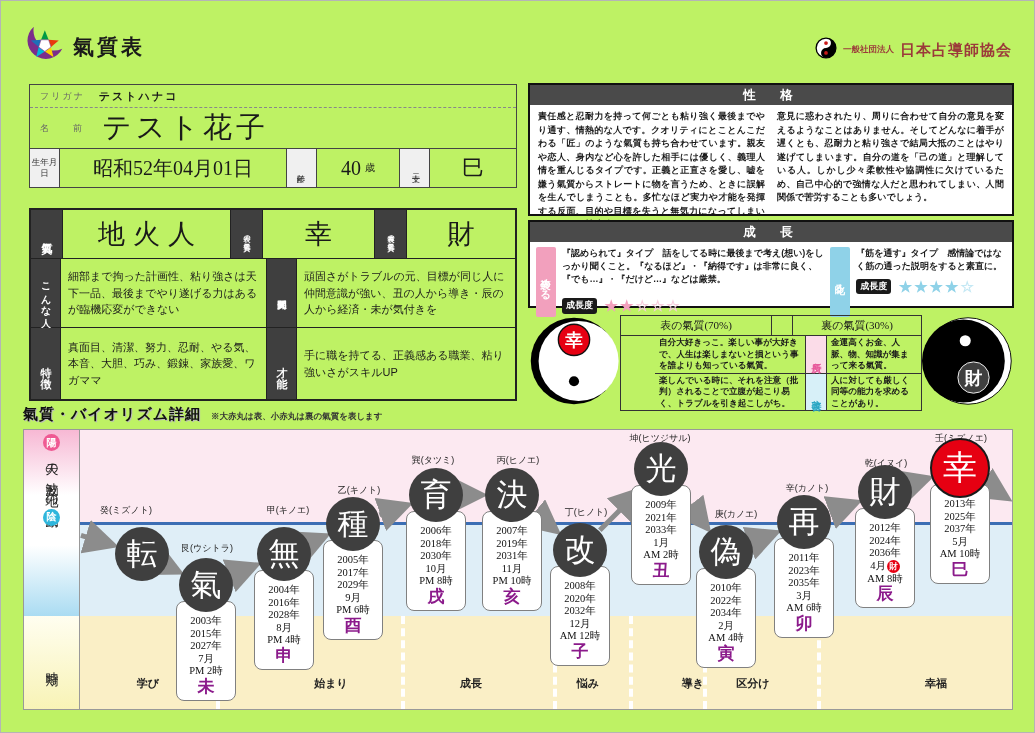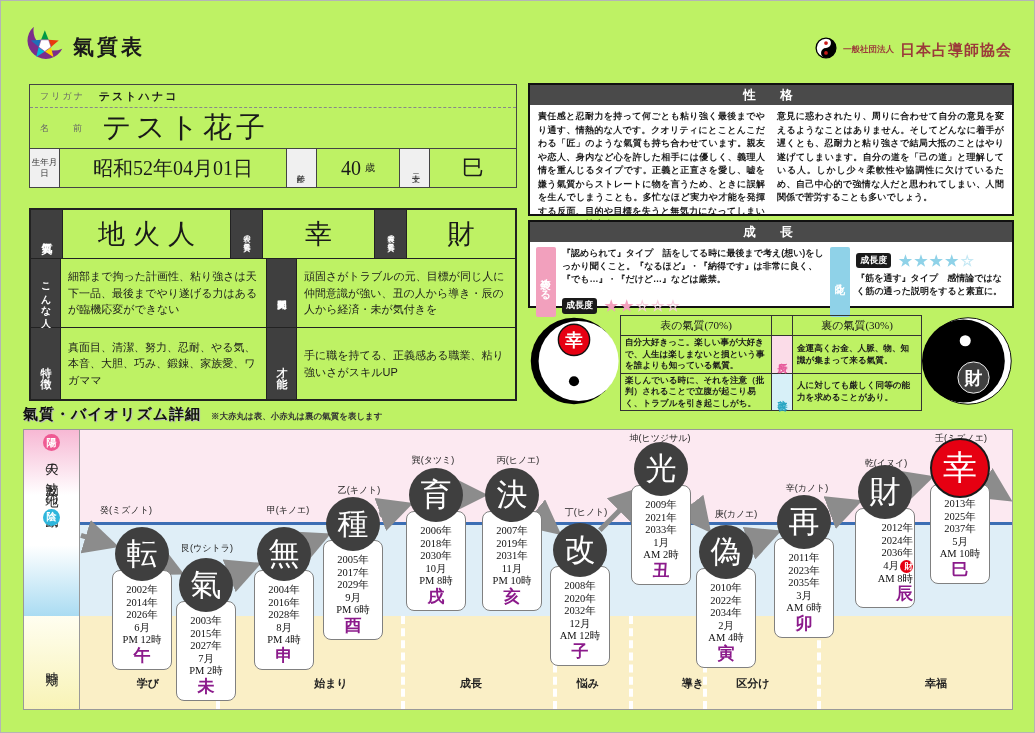--- a/index.html
+++ b/index.html
@@ -46,21 +46,21 @@
           font-weight:bold;border-radius:2px;}
   .s-col{font-size:9px;font-weight:bold;line-height:1.45;}
   .level-badge{display:inline-block;background:#1a1a1a;color:#fff;font-size:9px;font-weight:bold;
                padding:1px 4px;border-radius:3px;margin-right:5px;vertical-align:middle;}
   .stars{font-size:15px;letter-spacing:2px;vertical-align:middle;}
   
   .inyo{position:absolute;left:527px;top:315px;width:486px;height:94px;display:flex;align-items:center;}
   .inyo-table{flex:1;border:1px solid #333;box-sizing:border-box;}
   .it-hdr{display:flex;border-bottom:1px solid #333;}
   .it-hdr-cell{font-family:"Liberation Serif",serif;font-size:11px;text-align:center;height:19px;line-height:19px;}
-  .it-row{display:flex;border-bottom:1px solid #333;}
+  .it-row{display:flex;border-bottom:1px solid #333;margin-left:34px;}
   .it-row:last-child{border-bottom:none;}
   .it-txt{font-size:8.6px;font-weight:bold;line-height:1.35;padding:2px 4px;box-sizing:border-box;display:flex;align-items:center;}
   .it-mid{width:22px;display:flex;align-items:center;justify-content:center;font-size:10px;font-weight:bold;
           border-left:1px solid #333;border-right:1px solid #333;box-sizing:border-box;}
   
   .bio-titlebar{position:absolute;left:22px;top:404px;display:flex;align-items:baseline;gap:10px;}
   .bio-title{font-size:15px;font-weight:900;letter-spacing:1px;color:#111;
              text-shadow:1px 1px 0 #bbb;}
   .bio-note{font-size:8.5px;font-weight:bold;color:#333;}
   .bio{position:absolute;left:22px;top:428px;width:990px;height:281px;border:1px solid #999;box-sizing:border-box;}
@@ -208,25 +208,25 @@
         <div>『認められて』タイプ　話をしてる時に最後まで考え(想い)をしっかり聞くこと。『なるほど』・『納得です』は非常に良く、『でも…』・『だけど…』などは厳禁。</div>
         <div style="margin-top:9px;">
           <span class="level-badge">成長度</span>
           <span class="stars" id="homeru-stars"><span style="color:#f2a0bd">★</span><span style="color:#f2a0bd">★</span><span style="color:#f6cddd">☆</span><span style="color:#f6cddd">☆</span><span style="color:#f6cddd">☆</span></span>
         </div>
       </div>
       <div class="s-vlbl" id="shikaru-lbl" style="background: rgb(143, 210, 232);">
           <span class="vtext">叱る</span>
         </div>
       <div class="s-col" style="flex:1;">
+        <div>『筋を通す』タイプ　感情論ではなく筋の通った説明をすると素直に。</div>
         <div style="margin-top:3px;">
           <span class="level-badge">成長度</span>
           <span class="stars" id="shikaru-stars"><span style="color:#8fd2e8">★</span><span style="color:#8fd2e8">★</span><span style="color:#8fd2e8">★</span><span style="color:#8fd2e8">★</span><span style="color:#c4e8f4">☆</span></span>
         </div>
-        <div>『筋を通す』タイプ　感情論ではなく筋の通った説明をすると素直に。</div>
       </div>
     </div>
   </div>
 
   <div class="inyo">
     <span>
       <svg width="92" height="92" viewBox="0 0 100 100">
         <circle cx="50" cy="50" r="47" fill="#000"></circle>
         <circle cx="55" cy="50" r="43.5" fill="#fff"></circle>
         <circle cx="50" cy="27" r="17" fill="#e60012" stroke="#111" stroke-width="1.5"></circle>
@@ -315,21 +315,20 @@
           <line x1="384" y1="65" x2="398" y2="65" stroke="#8c8c8c" stroke-width="5" marker-end="url(#ah)"></line>
           <line x1="453.77031001667154" y1="82.60833898407259" x2="473.5646235511845" y2="98.61844551934044" stroke="#8c8c8c" stroke-width="5" marker-end="url(#ah)"></line>
           <line x1="519.7989898732234" y1="100.20101012677668" x2="556.9583694396574" y2="63.04163056034261" stroke="#8c8c8c" stroke-width="5" marker-end="url(#ah)"></line>
           <line x1="598.2637918774353" y1="61.04453424349439" x2="625.0368241488285" y2="95.23163699004253" stroke="#8c8c8c" stroke-width="5" marker-end="url(#ah)"></line>
           <line x1="672.1336769736856" y1="111.94858577935166" x2="692.266249389096" y2="104.20528869650155" stroke="#8c8c8c" stroke-width="5" marker-end="url(#ah)"></line>
           <line x1="750.2569653002637" y1="82.27519803693937" x2="773.1165421353941" y2="73.8086880980022" stroke="#8c8c8c" stroke-width="5" marker-end="url(#ah)"></line>
           <line x1="831.6678761215811" y1="53.466279641094054" x2="844.760306553625" y2="49.27670190284" stroke="#8c8c8c" stroke-width="5" marker-end="url(#ah)"></line>
           <line x1="906.1104134205068" y1="54.71066458912439" x2="924.1041001953694" y2="66.22662412503642" stroke="#8c8c8c" stroke-width="5" marker-end="url(#ah)"></line>
         </svg>
         <div class="stem-lbl" style="left: 46px; top: 80px;">癸(ミズノト)</div>
-        <div class="node-card" style="left: 32px; top: 140px;">2002年<br>2014年<br>2026年<br>6月<br>PM 12時<br><span class="zodiac">午</span></div>
         <div class="node-circ" style="width: 54px; height: 54px; left: 35px; top: 97px; font-size: 31px;">転</div>
         <div class="stem-lbl" style="left: 127px; top: 118px;">艮(ウシトラ)</div>
         <div class="node-card" style="left: 96px; top: 171px;">2003年<br>2015年<br>2027年<br>7月<br>PM 2時<br><span class="zodiac">未</span></div>
         <div class="node-circ" style="width: 54px; height: 54px; left: 99px; top: 128px; font-size: 31px;">氣</div>
         <div class="stem-lbl" style="left: 208px; top: 80px;">甲(キノエ)</div>
         <div class="node-card" style="left: 174px; top: 140px;">2004年<br>2016年<br>2028年<br>8月<br>PM 4時<br><span class="zodiac">申</span></div>
         <div class="node-circ" style="width: 54px; height: 54px; left: 177px; top: 97px; font-size: 31px;">無</div>
         <div class="stem-lbl" style="left: 279px; top: 60px;">乙(キノト)</div>
         <div class="node-card" style="left: 243px; top: 110px;">2005年<br>2017年<br>2029年<br>9月<br>PM 6時<br><span class="zodiac">酉</span></div>
         <div class="node-circ" style="width: 54px; height: 54px; left: 246px; top: 67px; font-size: 31px;">種</div>
@@ -345,21 +344,21 @@
         <div class="stem-lbl" style="left: 580px; top: 8px;">坤(ヒツジサル)</div>
         <div class="node-card" style="left: 551px; top: 55px;">2009年<br>2021年<br>2033年<br>1月<br>AM 2時<br><span class="zodiac">丑</span></div>
         <div class="node-circ" style="width: 54px; height: 54px; left: 554px; top: 12px; font-size: 31px;">光</div>
         <div class="stem-lbl" style="left: 656px; top: 84px;">庚(カノエ)</div>
         <div class="node-card" style="left: 616px; top: 138px;">2010年<br>2022年<br>2034年<br>2月<br>AM 4時<br><span class="zodiac">寅</span></div>
         <div class="node-circ" style="width: 54px; height: 54px; left: 619px; top: 95px; font-size: 31px;">偽</div>
         <div class="stem-lbl" style="left: 727px; top: 58px;">辛(カノト)</div>
         <div class="node-card" style="left: 694px; top: 108px;">2011年<br>2023年<br>2035年<br>3月<br>AM 6時<br><span class="zodiac">卯</span></div>
         <div class="node-circ" style="width: 54px; height: 54px; left: 697px; top: 65px; font-size: 31px;">再</div>
         <div class="stem-lbl" style="left: 806px; top: 33px;">乾(イヌイ)</div>
-        <div class="node-card" style="left: 775px; top: 78px; text-align: right;">2012年<br>2024年<br>2036年<br>4月<span class="mini-badge">財</span><br>AM 8時<br><span class="zodiac">辰</span></div>
+        <div class="node-card" style="left: 775px; top: 78px;">2012年<br>2024年<br>2036年<br>4月<span class="mini-badge">財</span><br>AM 8時<br><span class="zodiac">辰</span></div>
         <div class="node-circ" style="width: 54px; height: 54px; left: 778px; top: 35px; font-size: 31px;">財</div>
         <div class="stem-lbl" style="left: 881px; top: 8px;">壬(ミズノエ)</div>
         <div class="node-card" style="left: 850px; top: 54px;">2013年<br>2025年<br>2037年<br>5月<br>AM 10時<br><span class="zodiac">巳</span></div>
         <div class="node-circ hl" style="width: 60px; height: 60px; left: 850px; top: 8px; font-size: 34px;">幸</div>
       </div>
   </div>
 
 </div>
 
 </body></html>

